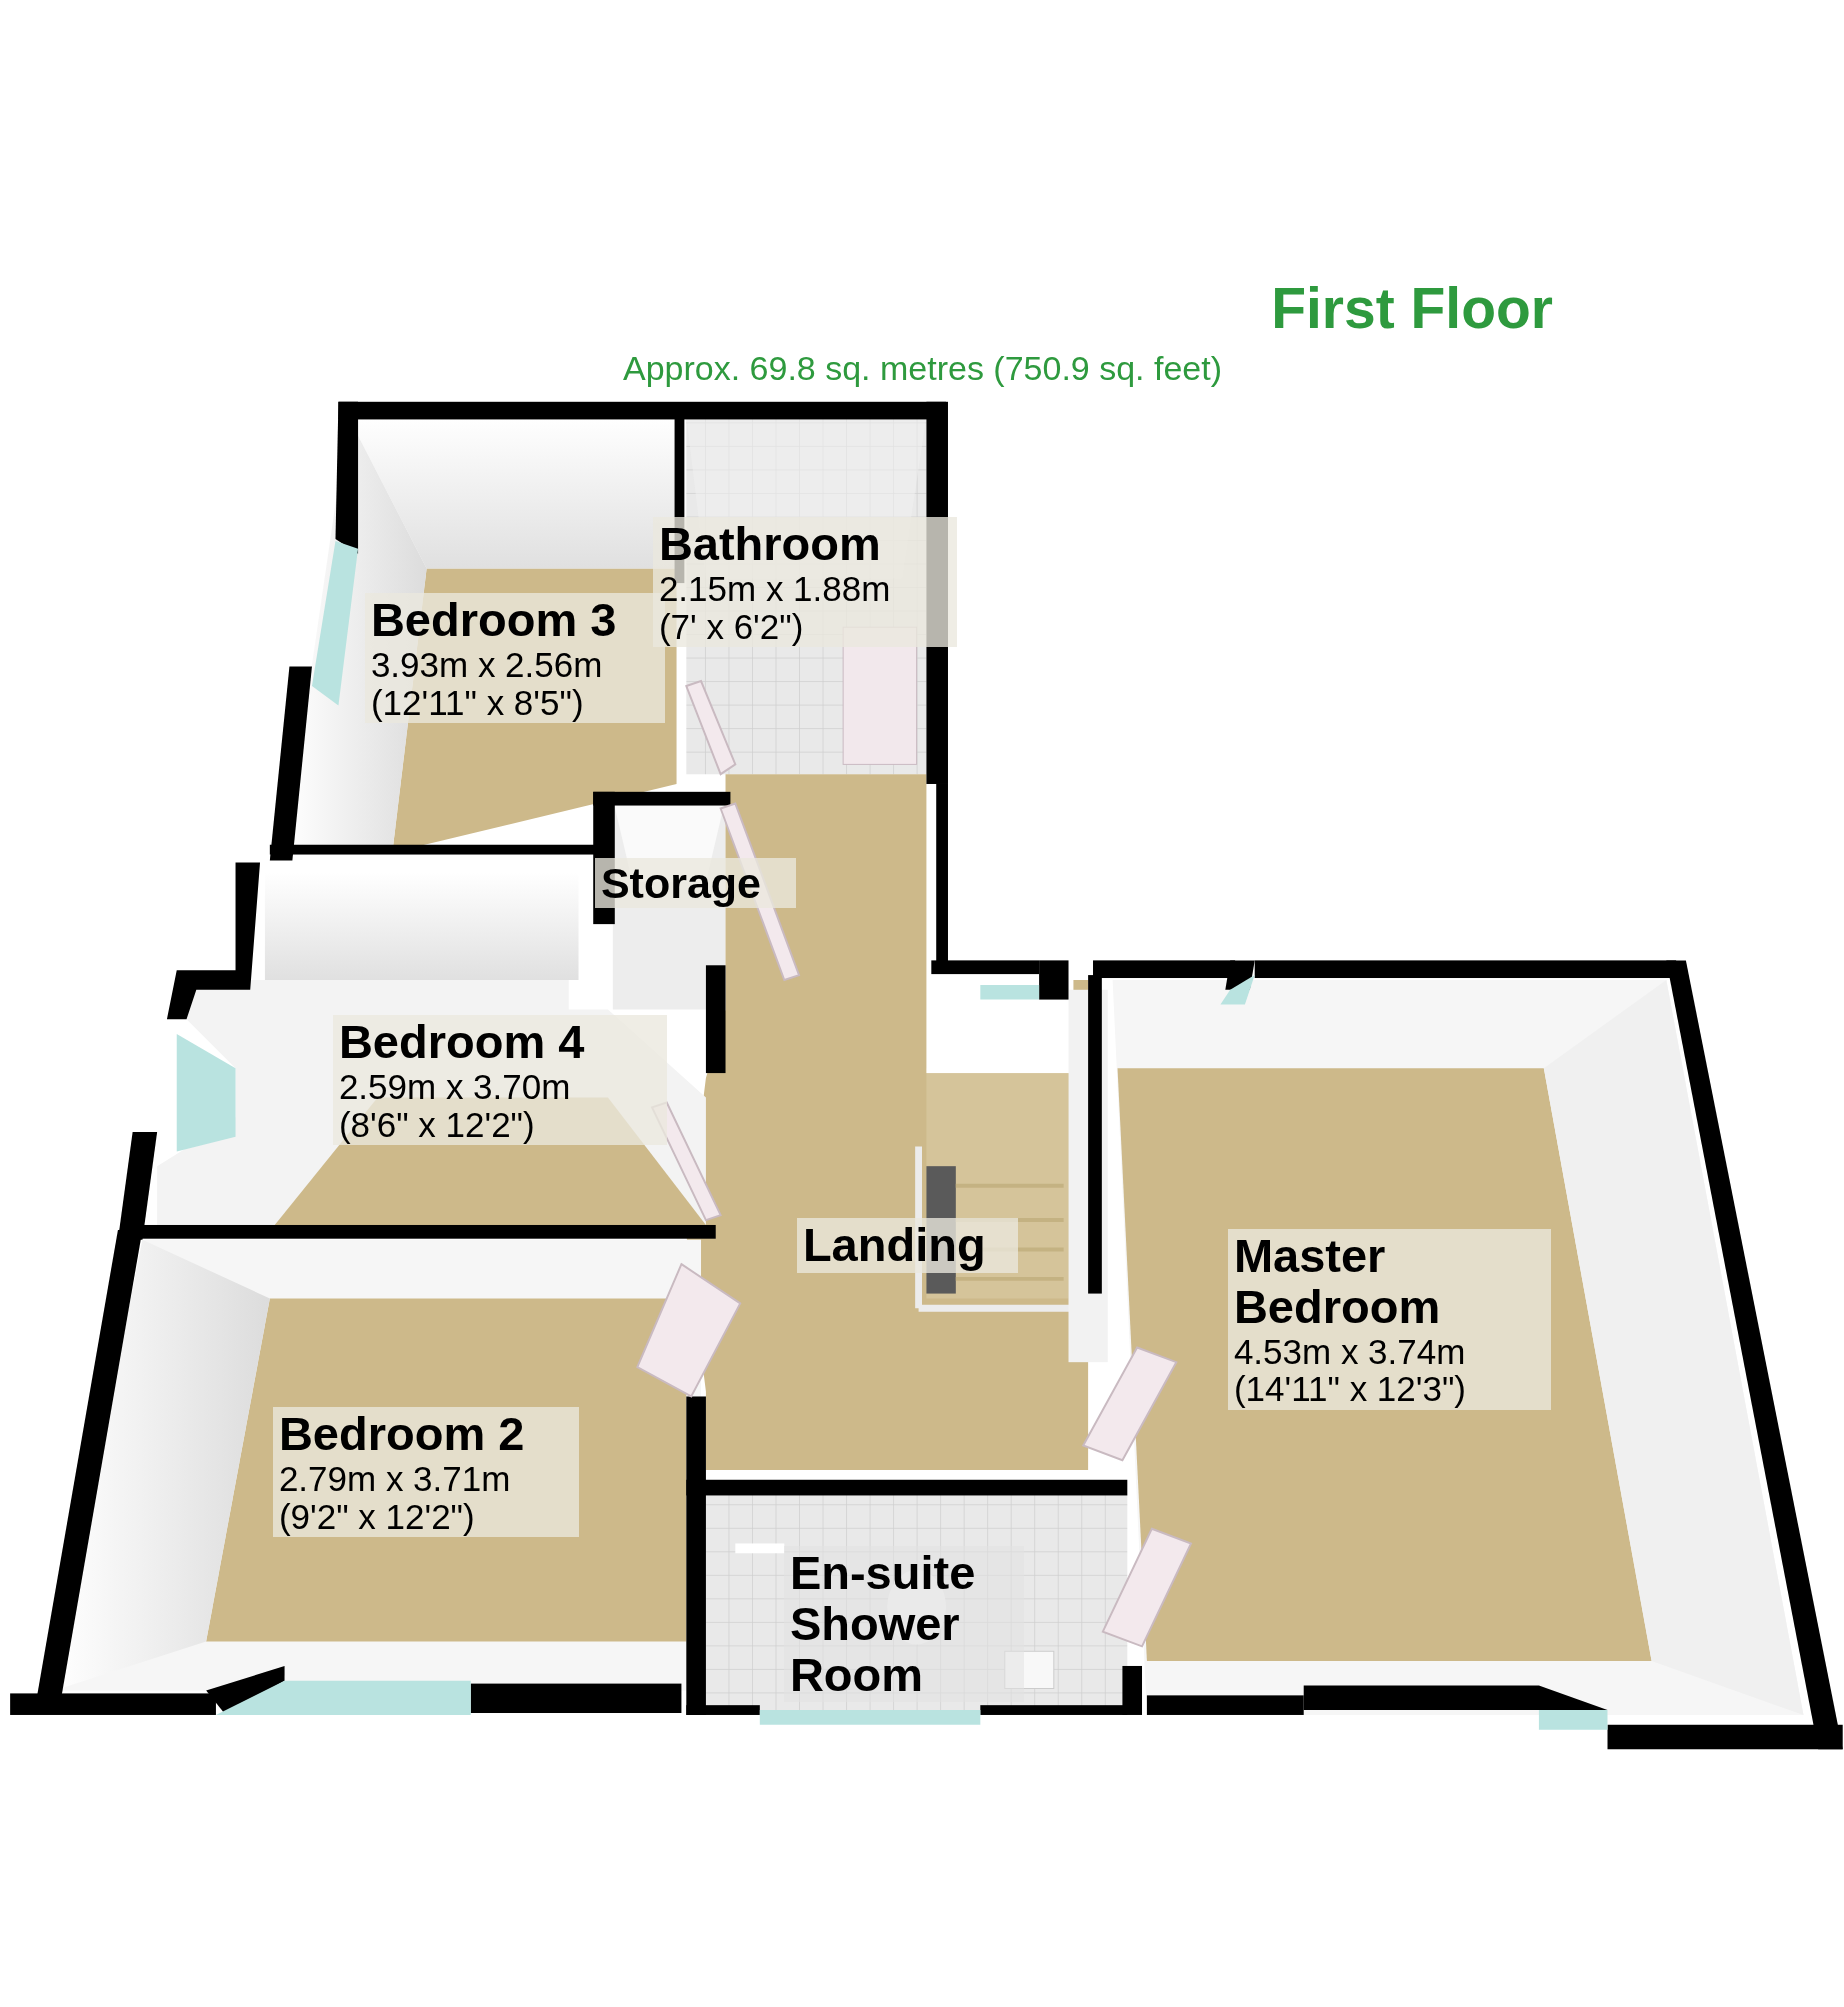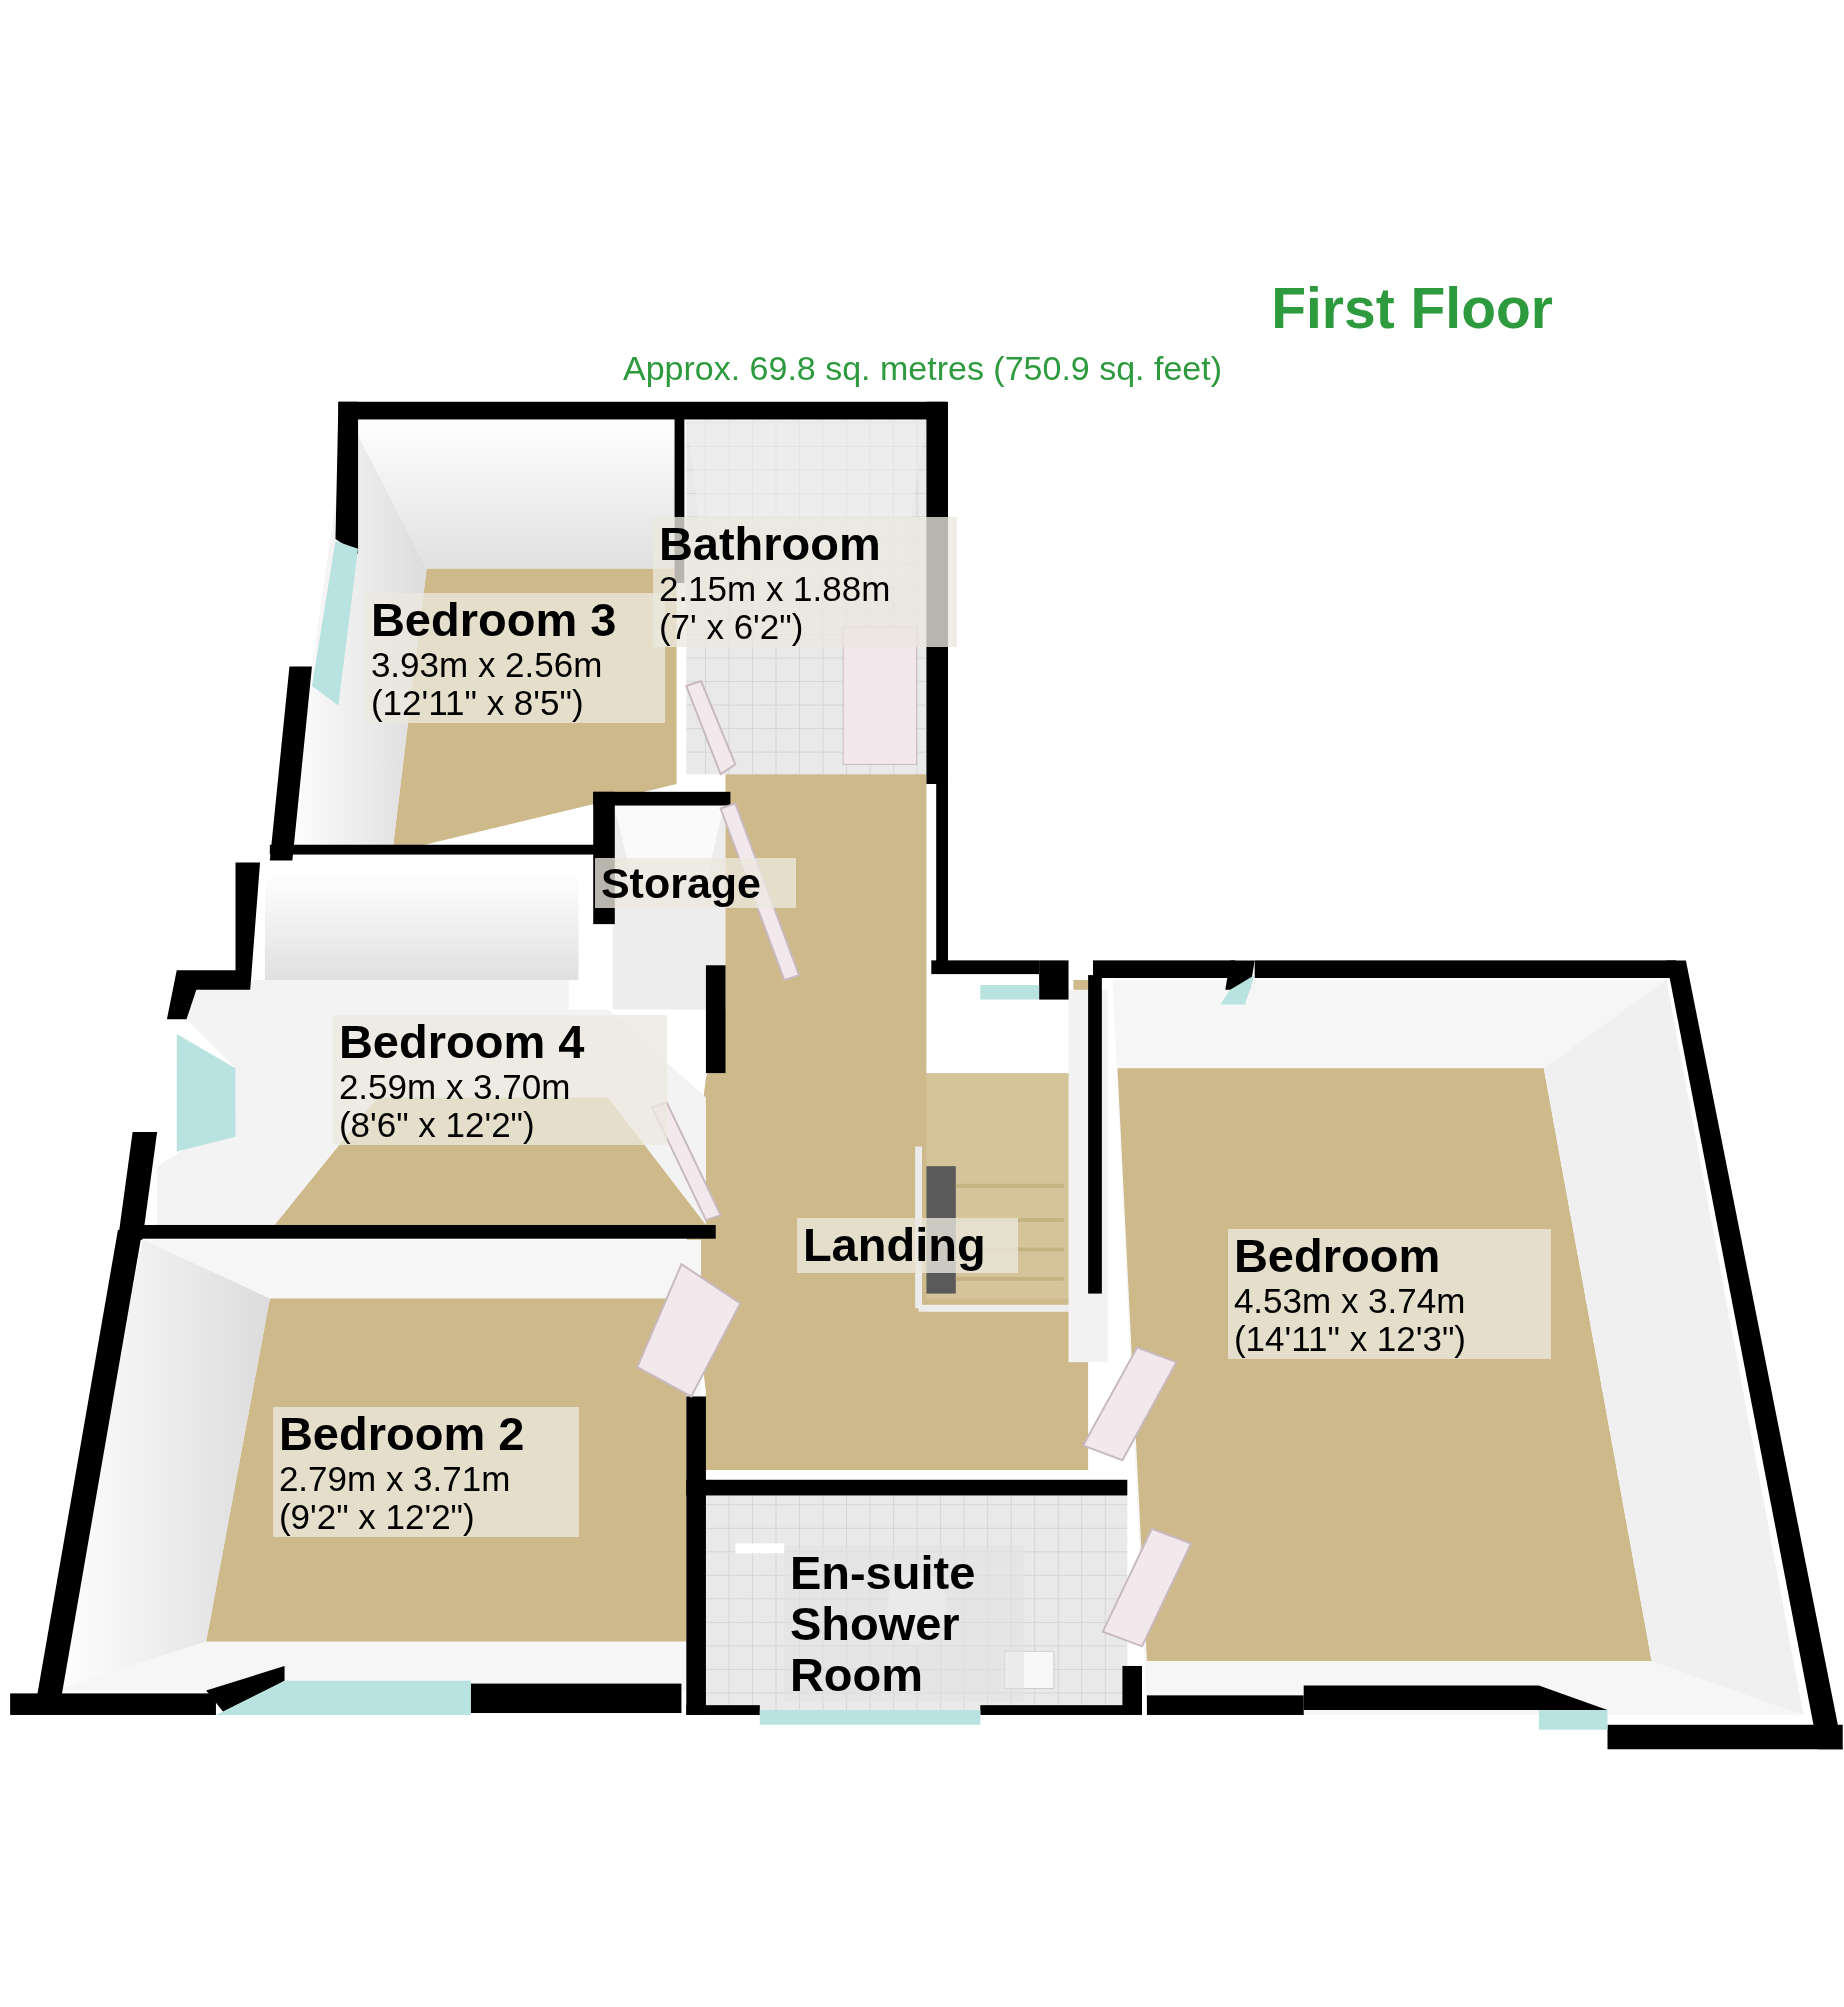--- a/index.html
+++ b/index.html
@@ -181,20 +181,21 @@
   <span class="name">Bedroom 4</span>
   <span class="dim">2.59m x 3.70m</span>
   <span class="dim">(8'6" x 12'2")</span>
 </div>
 
 <div class="label" style="left:797px;top:1218px;width:221px;">
   <span class="name">Landing</span>
 </div>
 
 <div class="label" style="left:1228px;top:1229px;width:323px;">
+  <span class="name">Master</span>
   <span class="name">Bedroom</span>
   <span class="dim">4.53m x 3.74m</span>
   <span class="dim">(14'11" x 12'3")</span>
 </div>
 
 <div class="label" style="left:265px;top:1407px;width:306px;margin-left:8px;">
   <span class="name">Bedroom 2</span>
   <span class="dim">2.79m x 3.71m</span>
   <span class="dim">(9'2" x 12'2")</span>
 </div>

